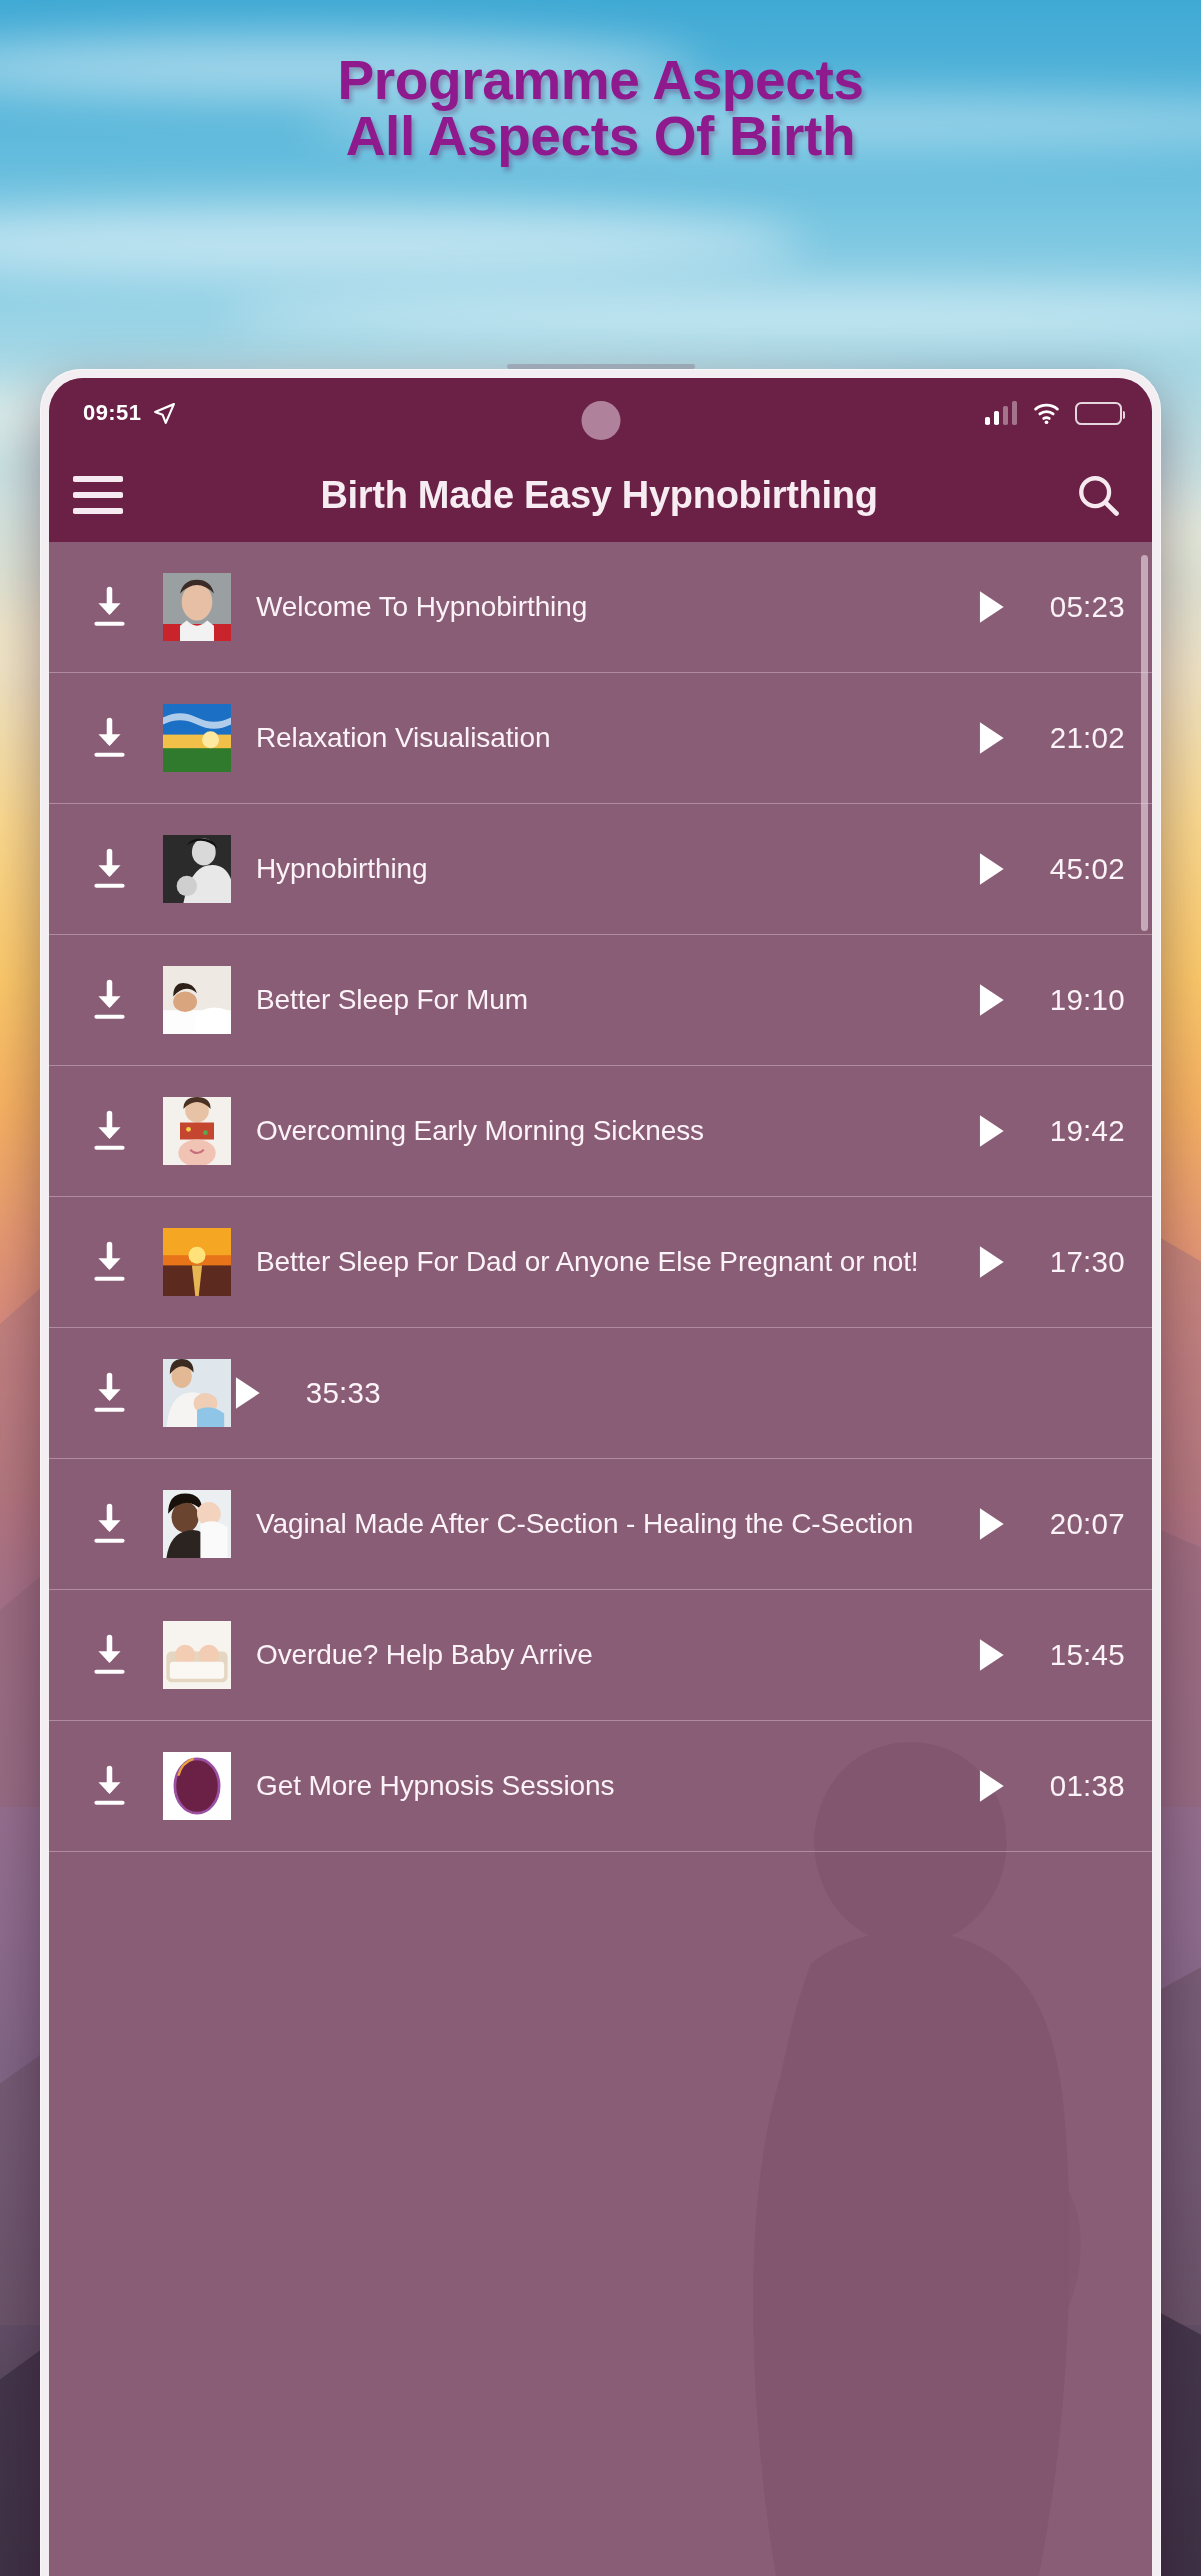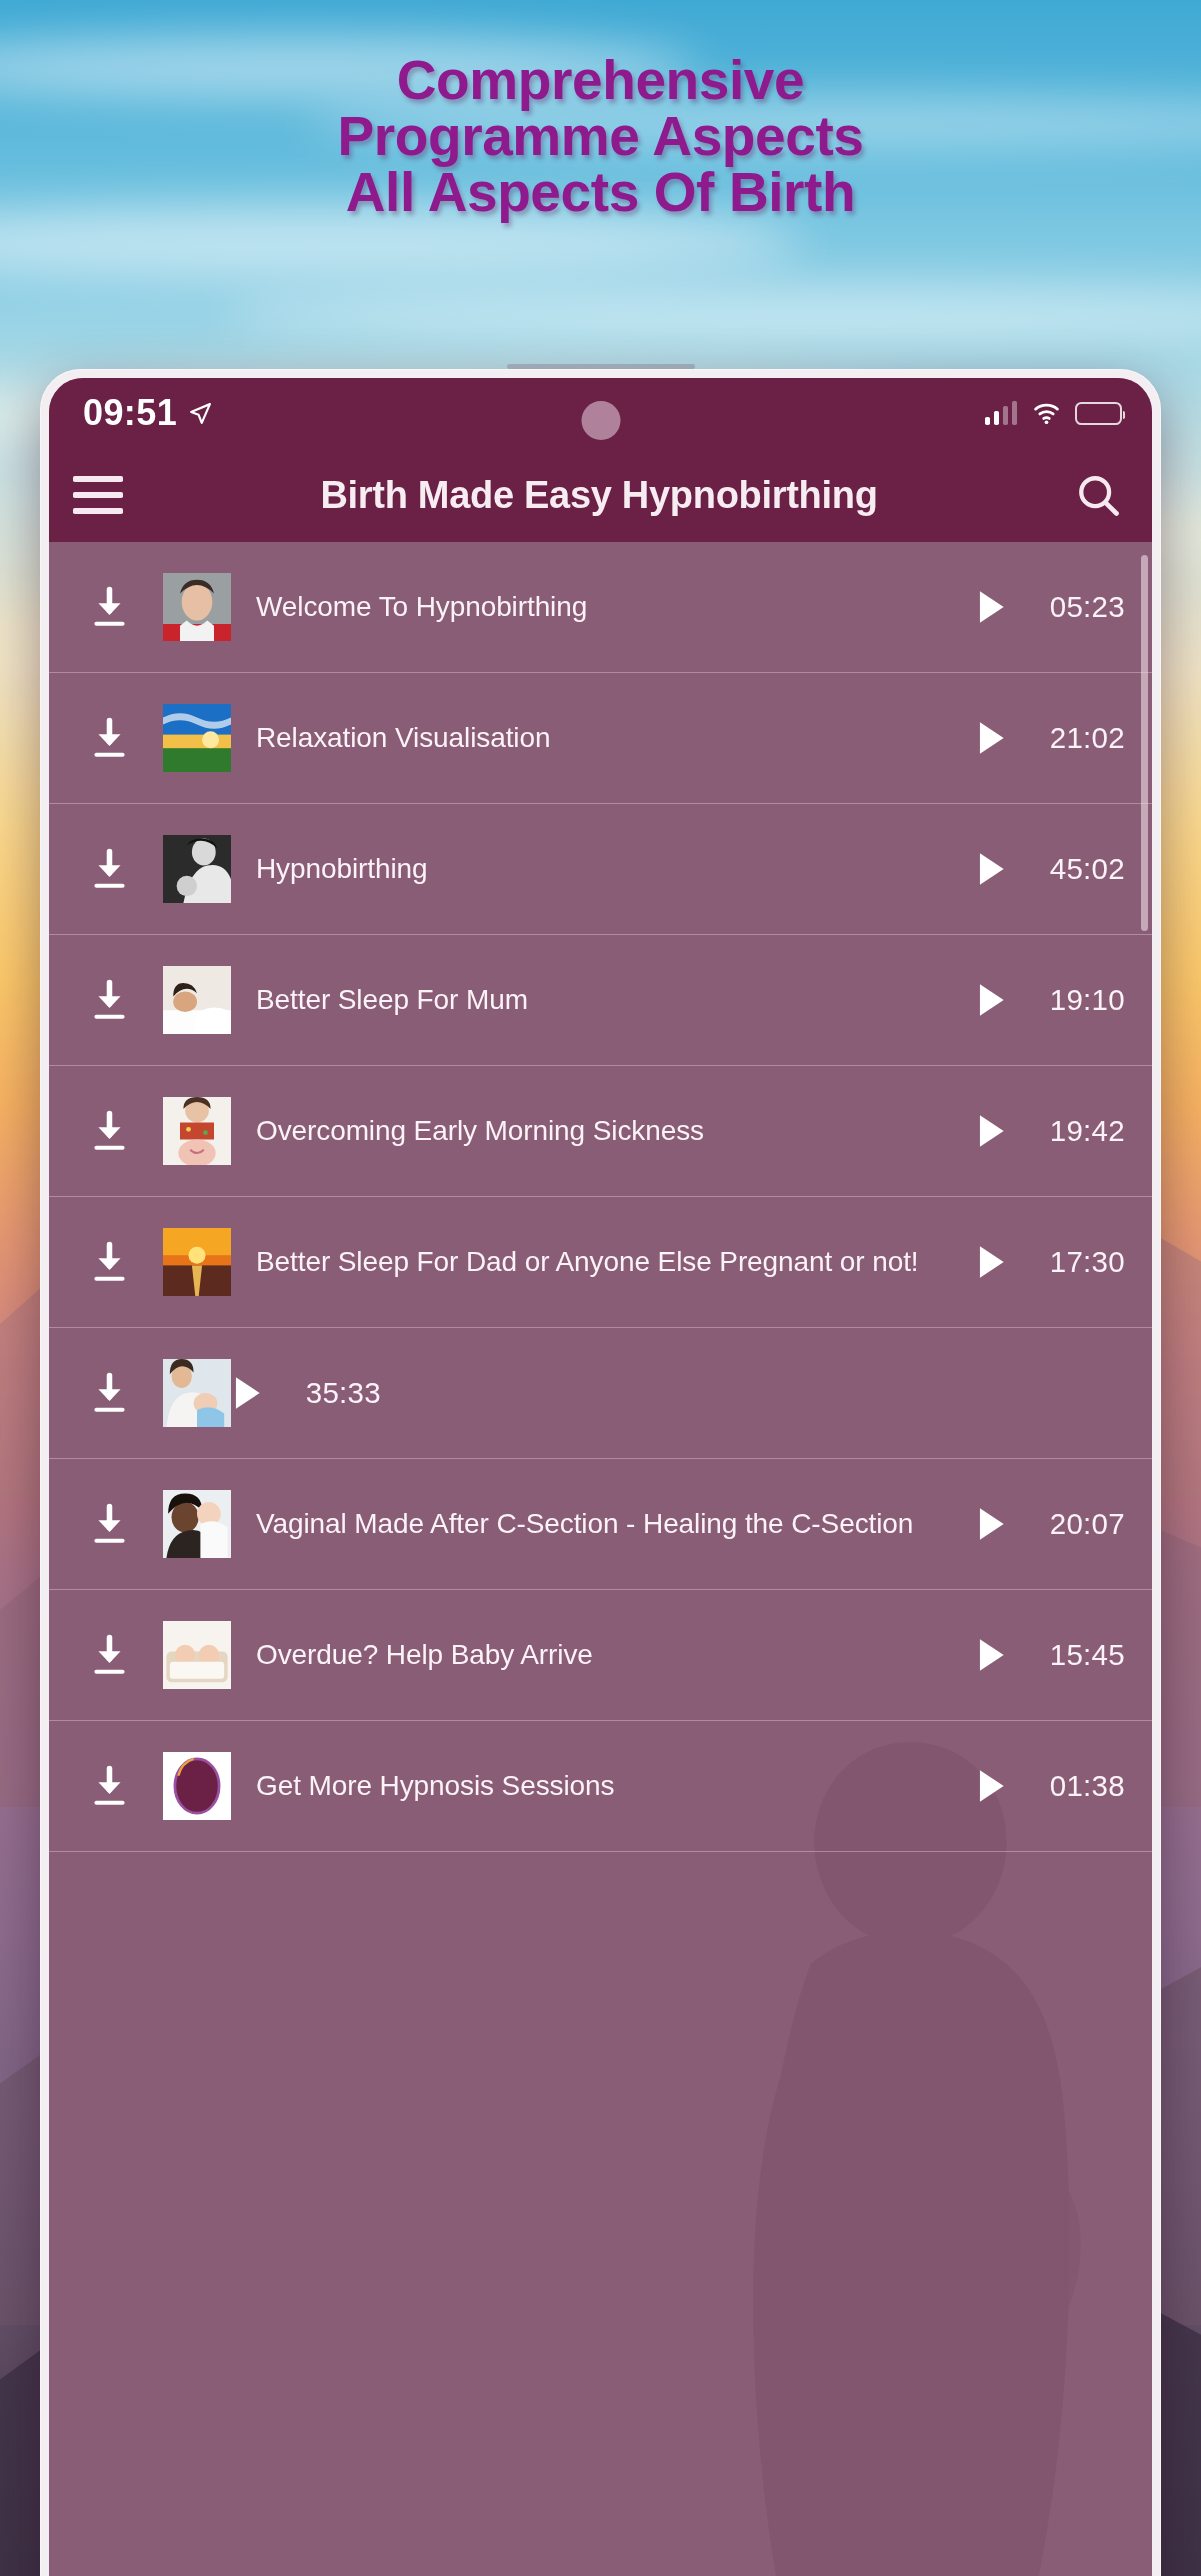--- a/index.html
+++ b/index.html
@@ -120,21 +120,21 @@
     align-items: center;
     padding: 0 30px 0 34px;
     color: #ffffff;
   }
   .status-left {
     display: flex;
     align-items: center;
     gap: 10.7px;
   }
   .status-time {
-    font-size: 36px;
+    font-size: 22px;
     font-weight: bold;
     letter-spacing: 0.4px;
     line-height: 1;
   }
   .loc-arrow { width: 25px; height: 25px; display: block; }
 
   .punch-hole {
     position: absolute;
     left: 50%;
     transform: translateX(-50%);
@@ -323,21 +323,20 @@
       <path d="M0,430 L140,330 L280,400 L420,280 L560,380 L700,300 L860,420 L1000,320 L1160,400 L1343,300 L1343,700 L0,700 Z" fill="#6f566a" opacity="0.65"></path>
     </svg>
   </div>
   <div class="ridge" style="top:2147px;height:429px;">
     <svg viewBox="0 0 1343 480" preserveAspectRatio="none">
       <path d="M0,260 L110,180 L230,240 L360,150 L500,230 L640,170 L800,250 L950,180 L1100,240 L1250,160 L1343,210 L1343,480 L0,480 Z" fill="#3f3246" opacity="0.85"></path>
     </svg>
   </div>
 
   <div class="headline">
-    <span class="hl-line">Comprehensive</span>
     <span class="hl-line">Programme Aspects</span>
     <span class="hl-line">All Aspects Of Birth</span>
   </div>
 
   <div class="phone">
     <div class="speaker-slot"></div>
     <div class="phone-screen">
 
       <div class="status-bar">
         <div class="status-left">

